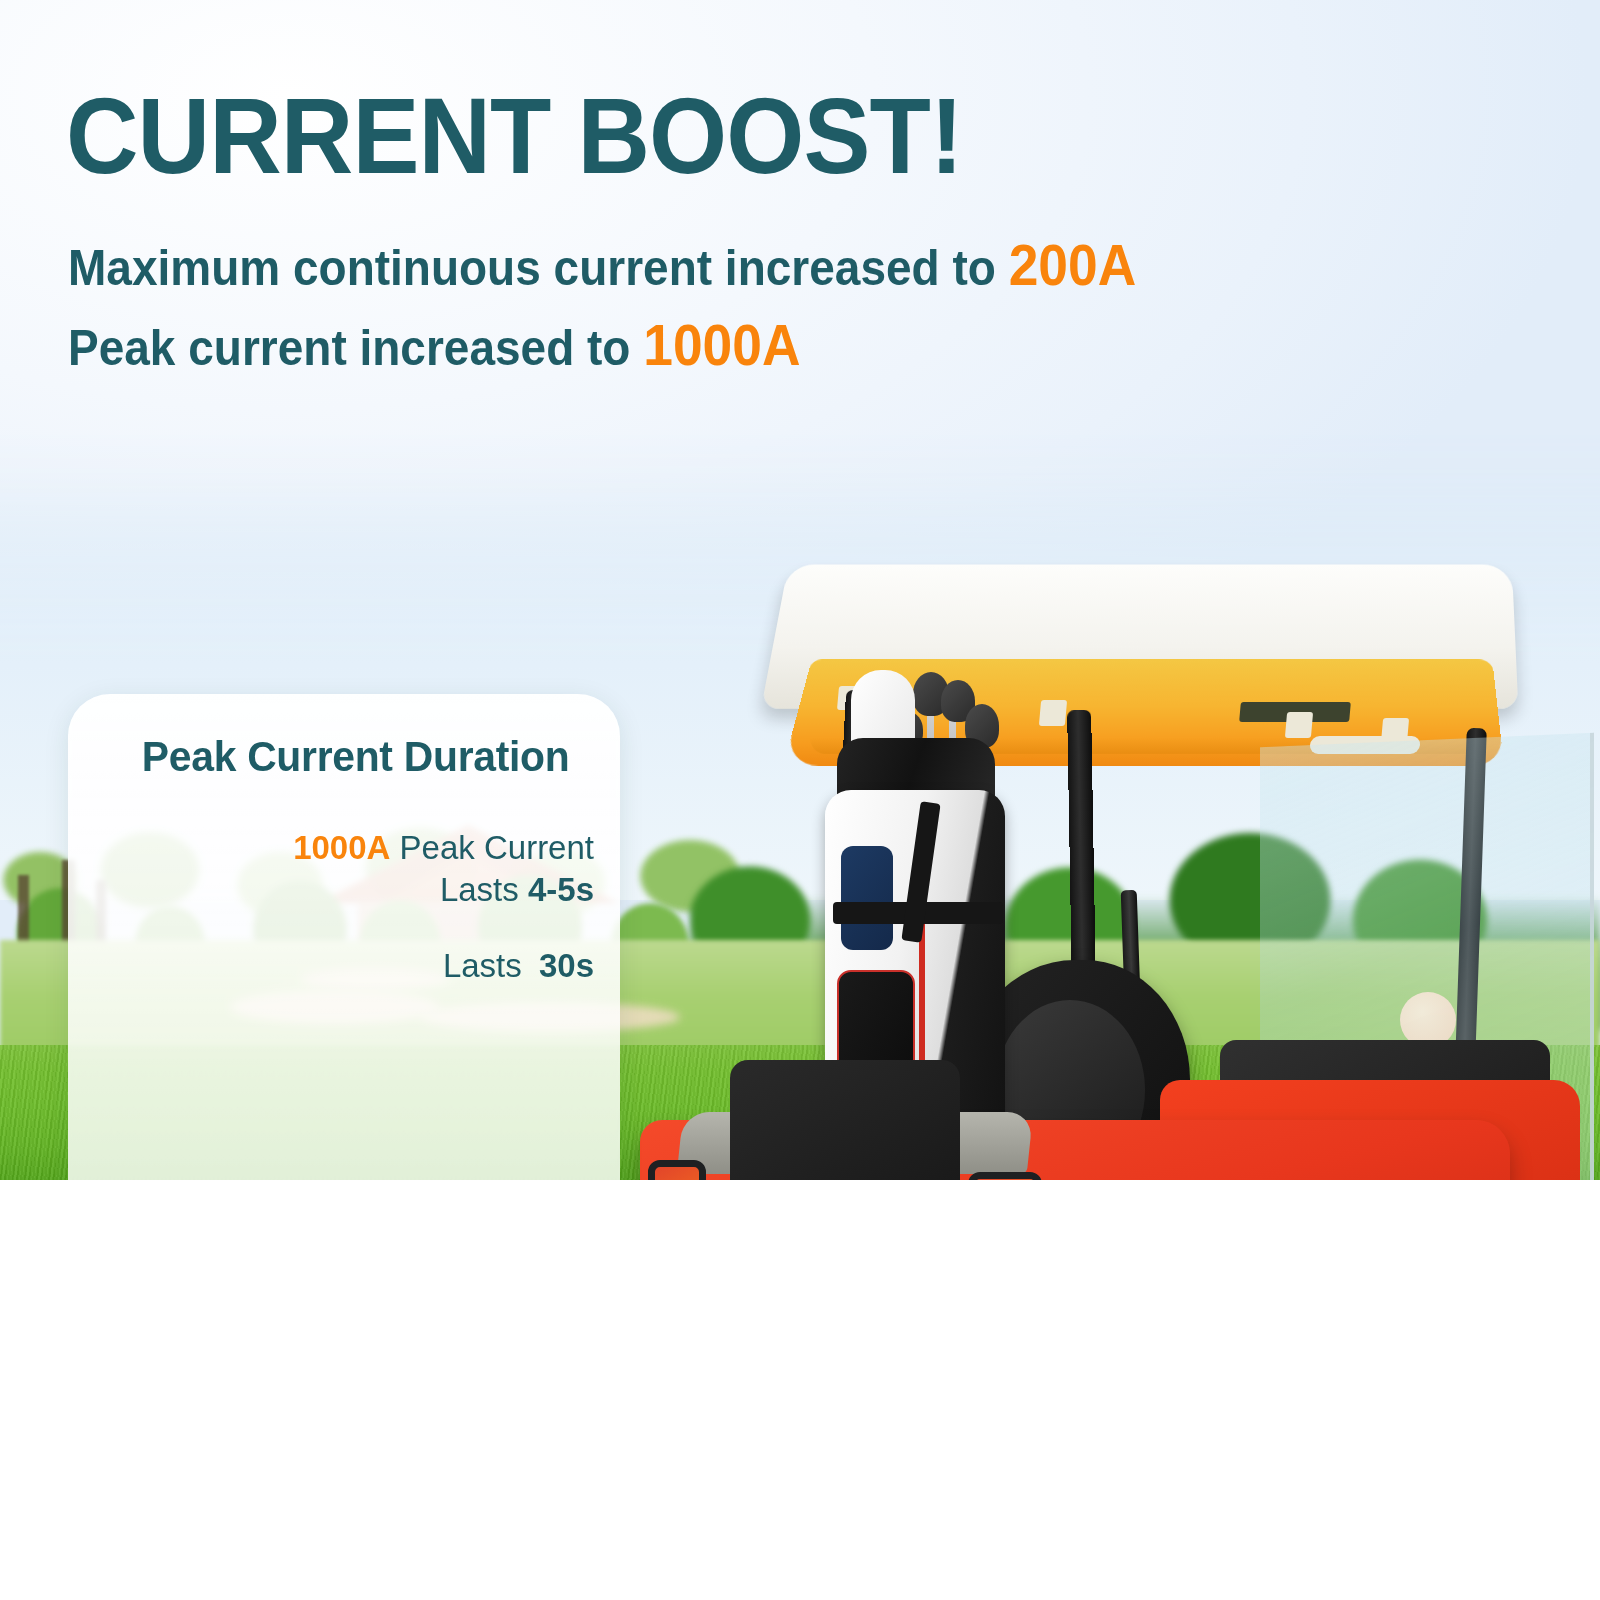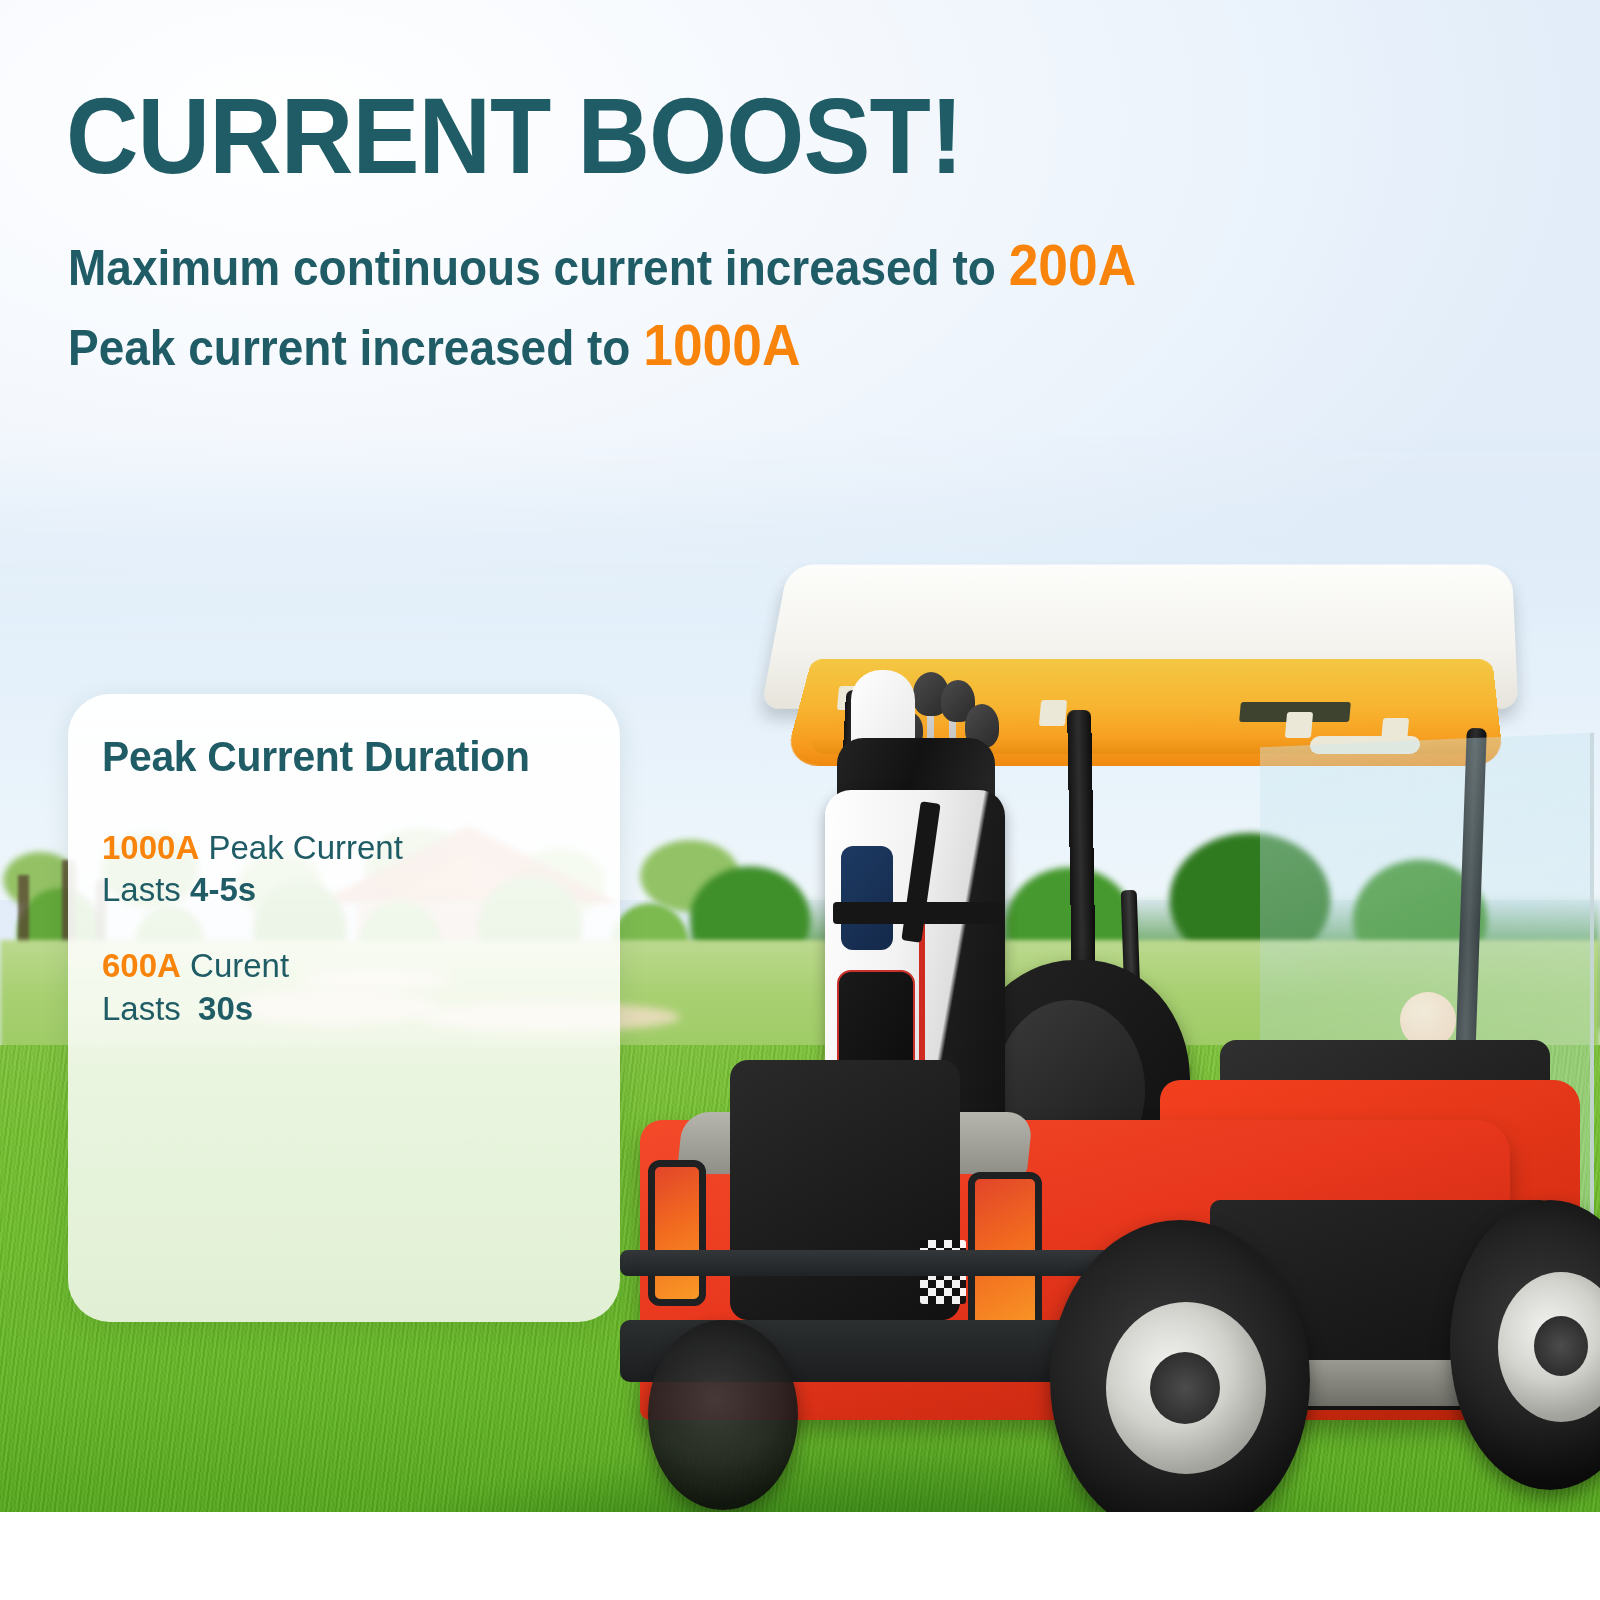--- a/index.html
+++ b/index.html
@@ -2,21 +2,21 @@
 <html><head>
 <meta charset="utf-8">
 <title>Current Boost Promo</title>
 <style>
   html,body{margin:0;padding:0;}
   body{
     width:1600px;height:1600px;overflow:hidden;
     font-family:"Liberation Sans", sans-serif;
     background:#ffffff;
   }
-  #stage{position:relative;width:1600px;height:1512px;overflow:hidden;}
+  #stage{position:relative;width:1600px;height:1180px;overflow:hidden;}
 
   
   .bg-gradient{
     position:absolute;inset:0;
     background:
       radial-gradient(1300px 700px at 18% 8%, #ffffff 0%, #f4f8fd 45%, #eaf2fb 78%, #e2edf9 100%);
   }
 
   
   .photo{
@@ -271,20 +271,21 @@
   .sub2 .hl{font-size:58px;}
 
   
   .card{
     position:absolute;left:68px;top:694px;width:552px;height:628px;
     border-radius:42px;
     background:linear-gradient(to bottom, rgba(255,255,255,.94) 0%, rgba(255,255,255,.90) 30%, rgba(255,255,255,.84) 62%, rgba(255,255,255,.80) 100%);
     backdrop-filter:blur(2px);
     box-shadow:0 6px 26px rgba(20,60,40,.10);
     overflow:hidden;
+    text-align:right;
   }
   .card-inner{position:absolute;left:34px;right:26px;top:38px;}
   .card-title{
     font-size:43px;font-weight:700;color:#1f5c66;letter-spacing:-.3px;
     transform:scaleX(.95);transform-origin:left center;white-space:nowrap;
     margin-bottom:46px;
   }
   .row{margin-bottom:34px;}
   .row:last-child{margin-bottom:0;}
   .row-l1{font-size:33px;line-height:1.28;color:#1f5c66;font-weight:400;white-space:nowrap;}
@@ -420,23 +421,20 @@
       <div class="row">
         <div class="row-l1">
           <span class="amp">1000A</span><span> Peak Current</span>
         </div>
         <div class="row-l2">
           <span>Lasts </span><span class="dur">4-5s</span>
         </div>
       </div>
 
       <div class="row">
-        <div class="row-l1">
-          <span class="amp">600A</span><span> Curent</span>
-        </div>
         <div class="row-l2">
           <span>Lasts </span><span class="gap"></span><span class="dur">30s</span>
         </div>
       </div>
 
       <div class="row">
       </div>
 
     </div>
   </div>

